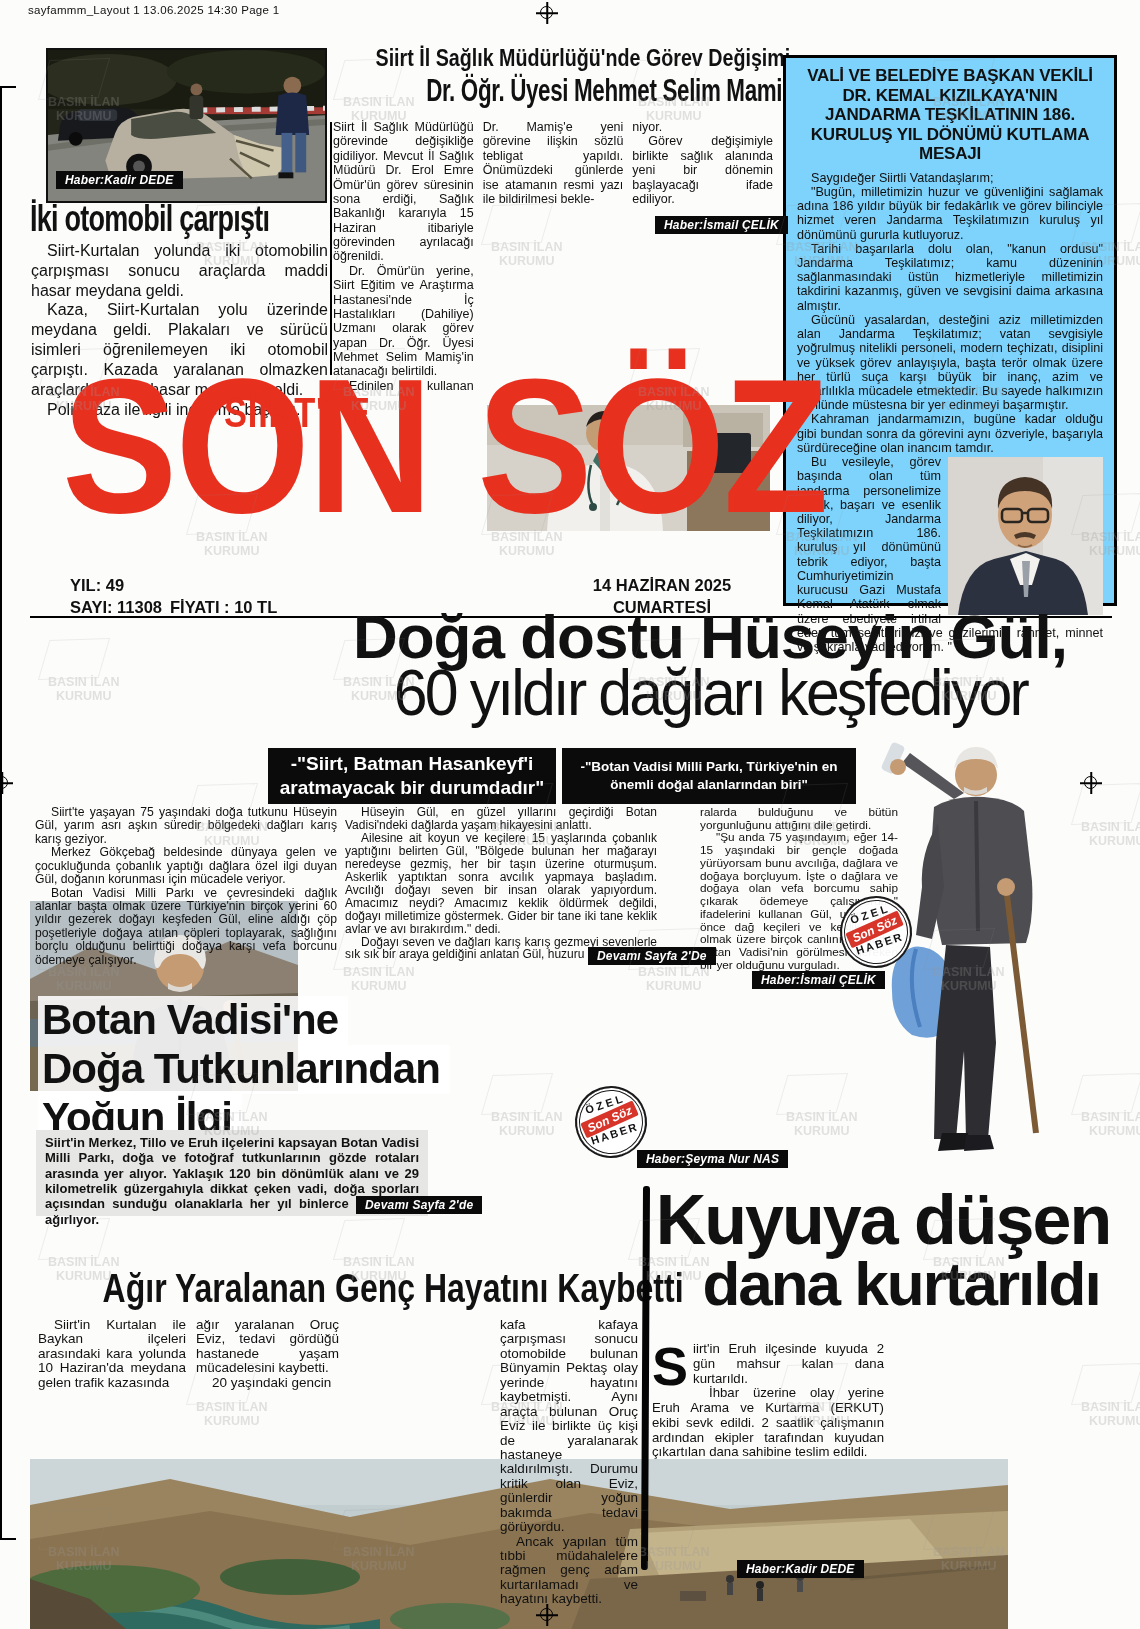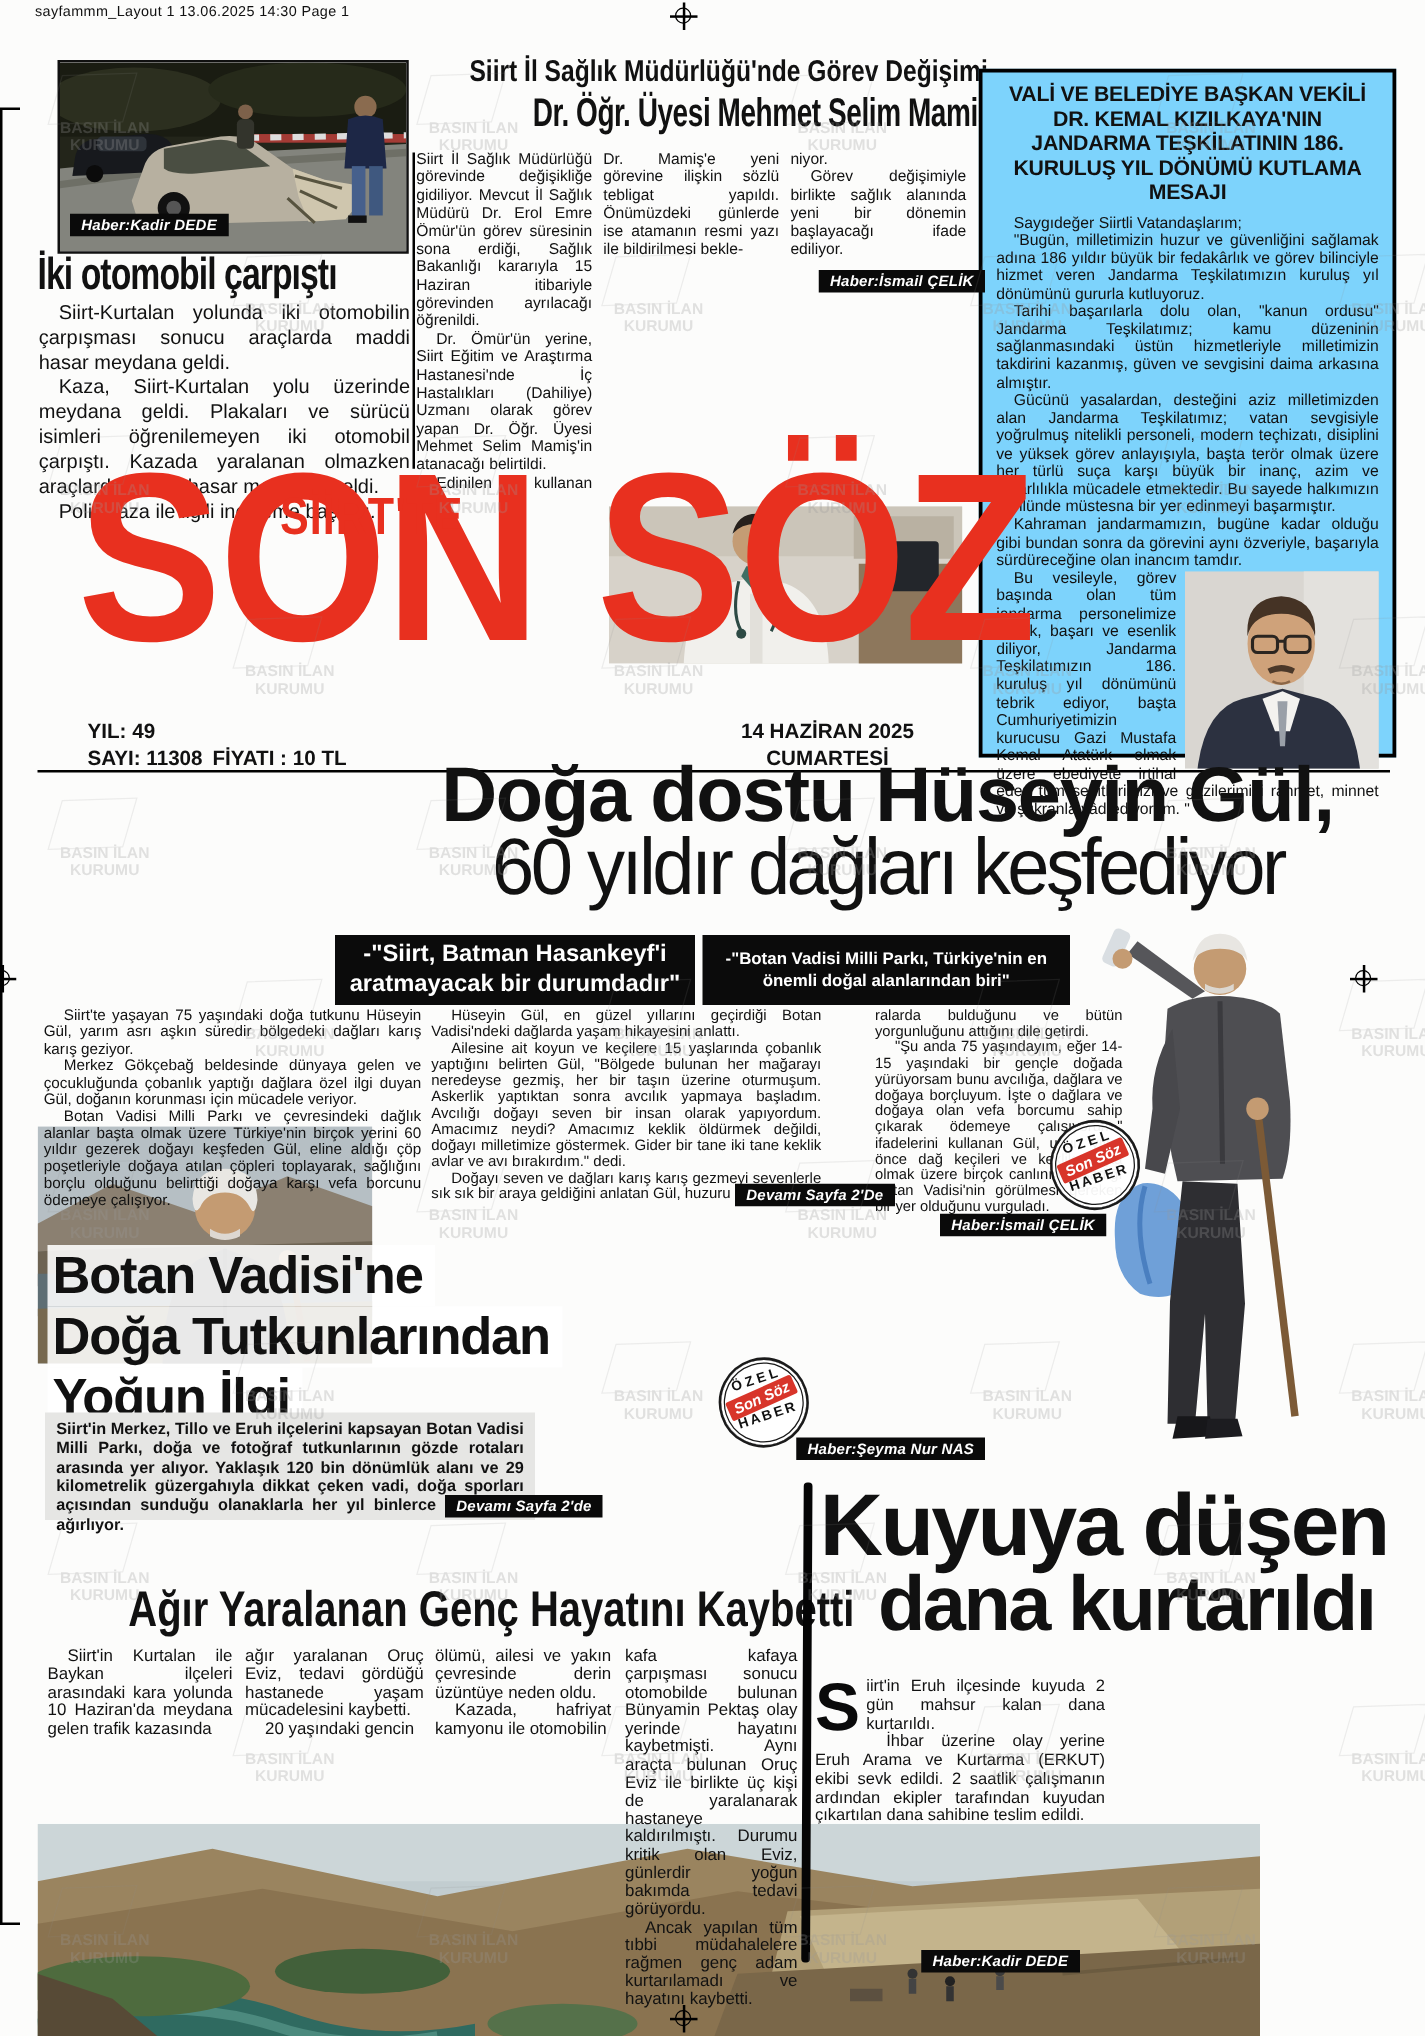--- a/index.html
+++ b/index.html
@@ -559,24 +559,20 @@
   </div>
 
   <h2 class="abs" id="fatal-headline"><span class="cx80">Ağır Yaralanan Genç Hayatını Kaybetti</span></h2>
   <div class="fcol" id="fatal-col1">
       <p class="para">Siirt'in Kurtalan ile Baykan ilçeleri arasındaki kara yolunda 10 Haziran'da meydana gelen trafik kazasında</p>
     </div>
   <div class="fcol nfi" id="fatal-col2">
       <p class="para">ağır yaralanan Oruç Eviz, tedavi gördüğü hastanede yaşam mücadelesini kaybetti.</p>
       <p class="para">20 yaşındaki gencin</p>
     </div>
-  <div class="fcol nfi" id="fatal-col3">
-      <p class="para">ölümü, ailesi ve yakın çevresinde derin üzüntüye neden oldu.</p>
-      <p class="para">Kazada, hafriyat kamyonu ile otomobilin</p>
-    </div>
   <div class="fcol nfi" id="fatal-col4">
       <p class="para">kafa kafaya çarpışması sonucu otomobilde bulunan Bünyamin Pektaş olay yerinde hayatını kaybetmişti. Aynı araçta bulunan Oruç Eviz ile birlikte üç kişi de  yaralanarak hastaneye kaldırılmıştı. Durumu kritik olan Eviz, günlerdir yoğun bakımda tedavi görüyordu.</p>
       <p class="para">Ancak yapılan tüm tıbbi müdahalelere rağmen genç adam kurtarılamadı ve hayatını kaybetti.</p>
     </div>
 
   <div class="abs" id="divider"></div>
 
   <h1 class="abs" id="calf-h1">Kuyuya düşen</h1>
   <h1 class="abs" id="calf-h2">dana kurtarıldı</h1>
   <div class="abs" id="calf-body">

